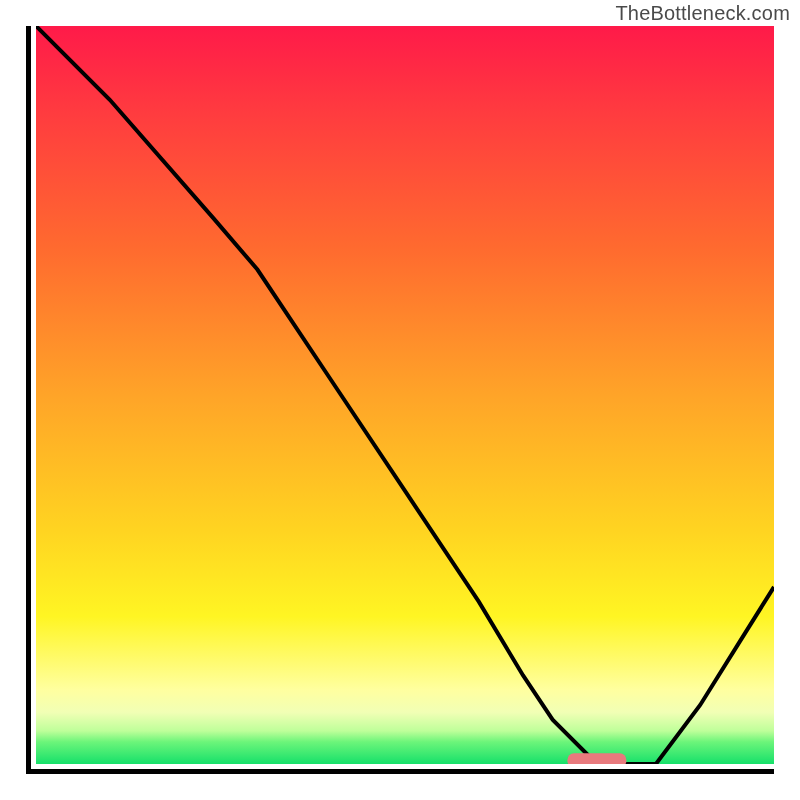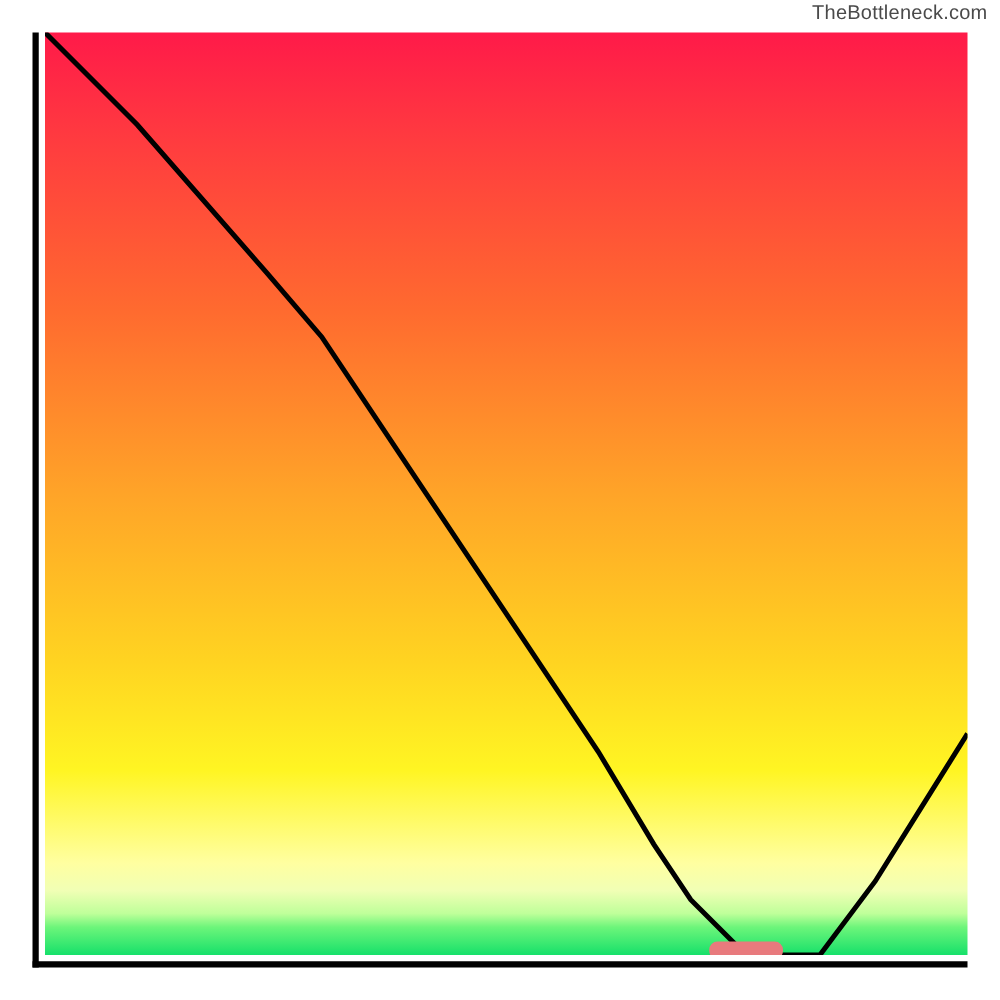--- a/index.html
+++ b/index.html
@@ -14,21 +14,21 @@
   .figure {
     position: relative;
     width: 800px;
     height: 800px;
   }
   .watermark {
     position: absolute;
     top: 2px;
     right: 10px;
     color: #4a4a4a;
-    font-size: 16px;
+    font-size: 20px;
     font-weight: 500;
     letter-spacing: 0.2px;
   }
   .plot-area {
     position: absolute;
     
     left: 26px;
     top: 26px;
     width: 748px;   
     height: 748px;  

